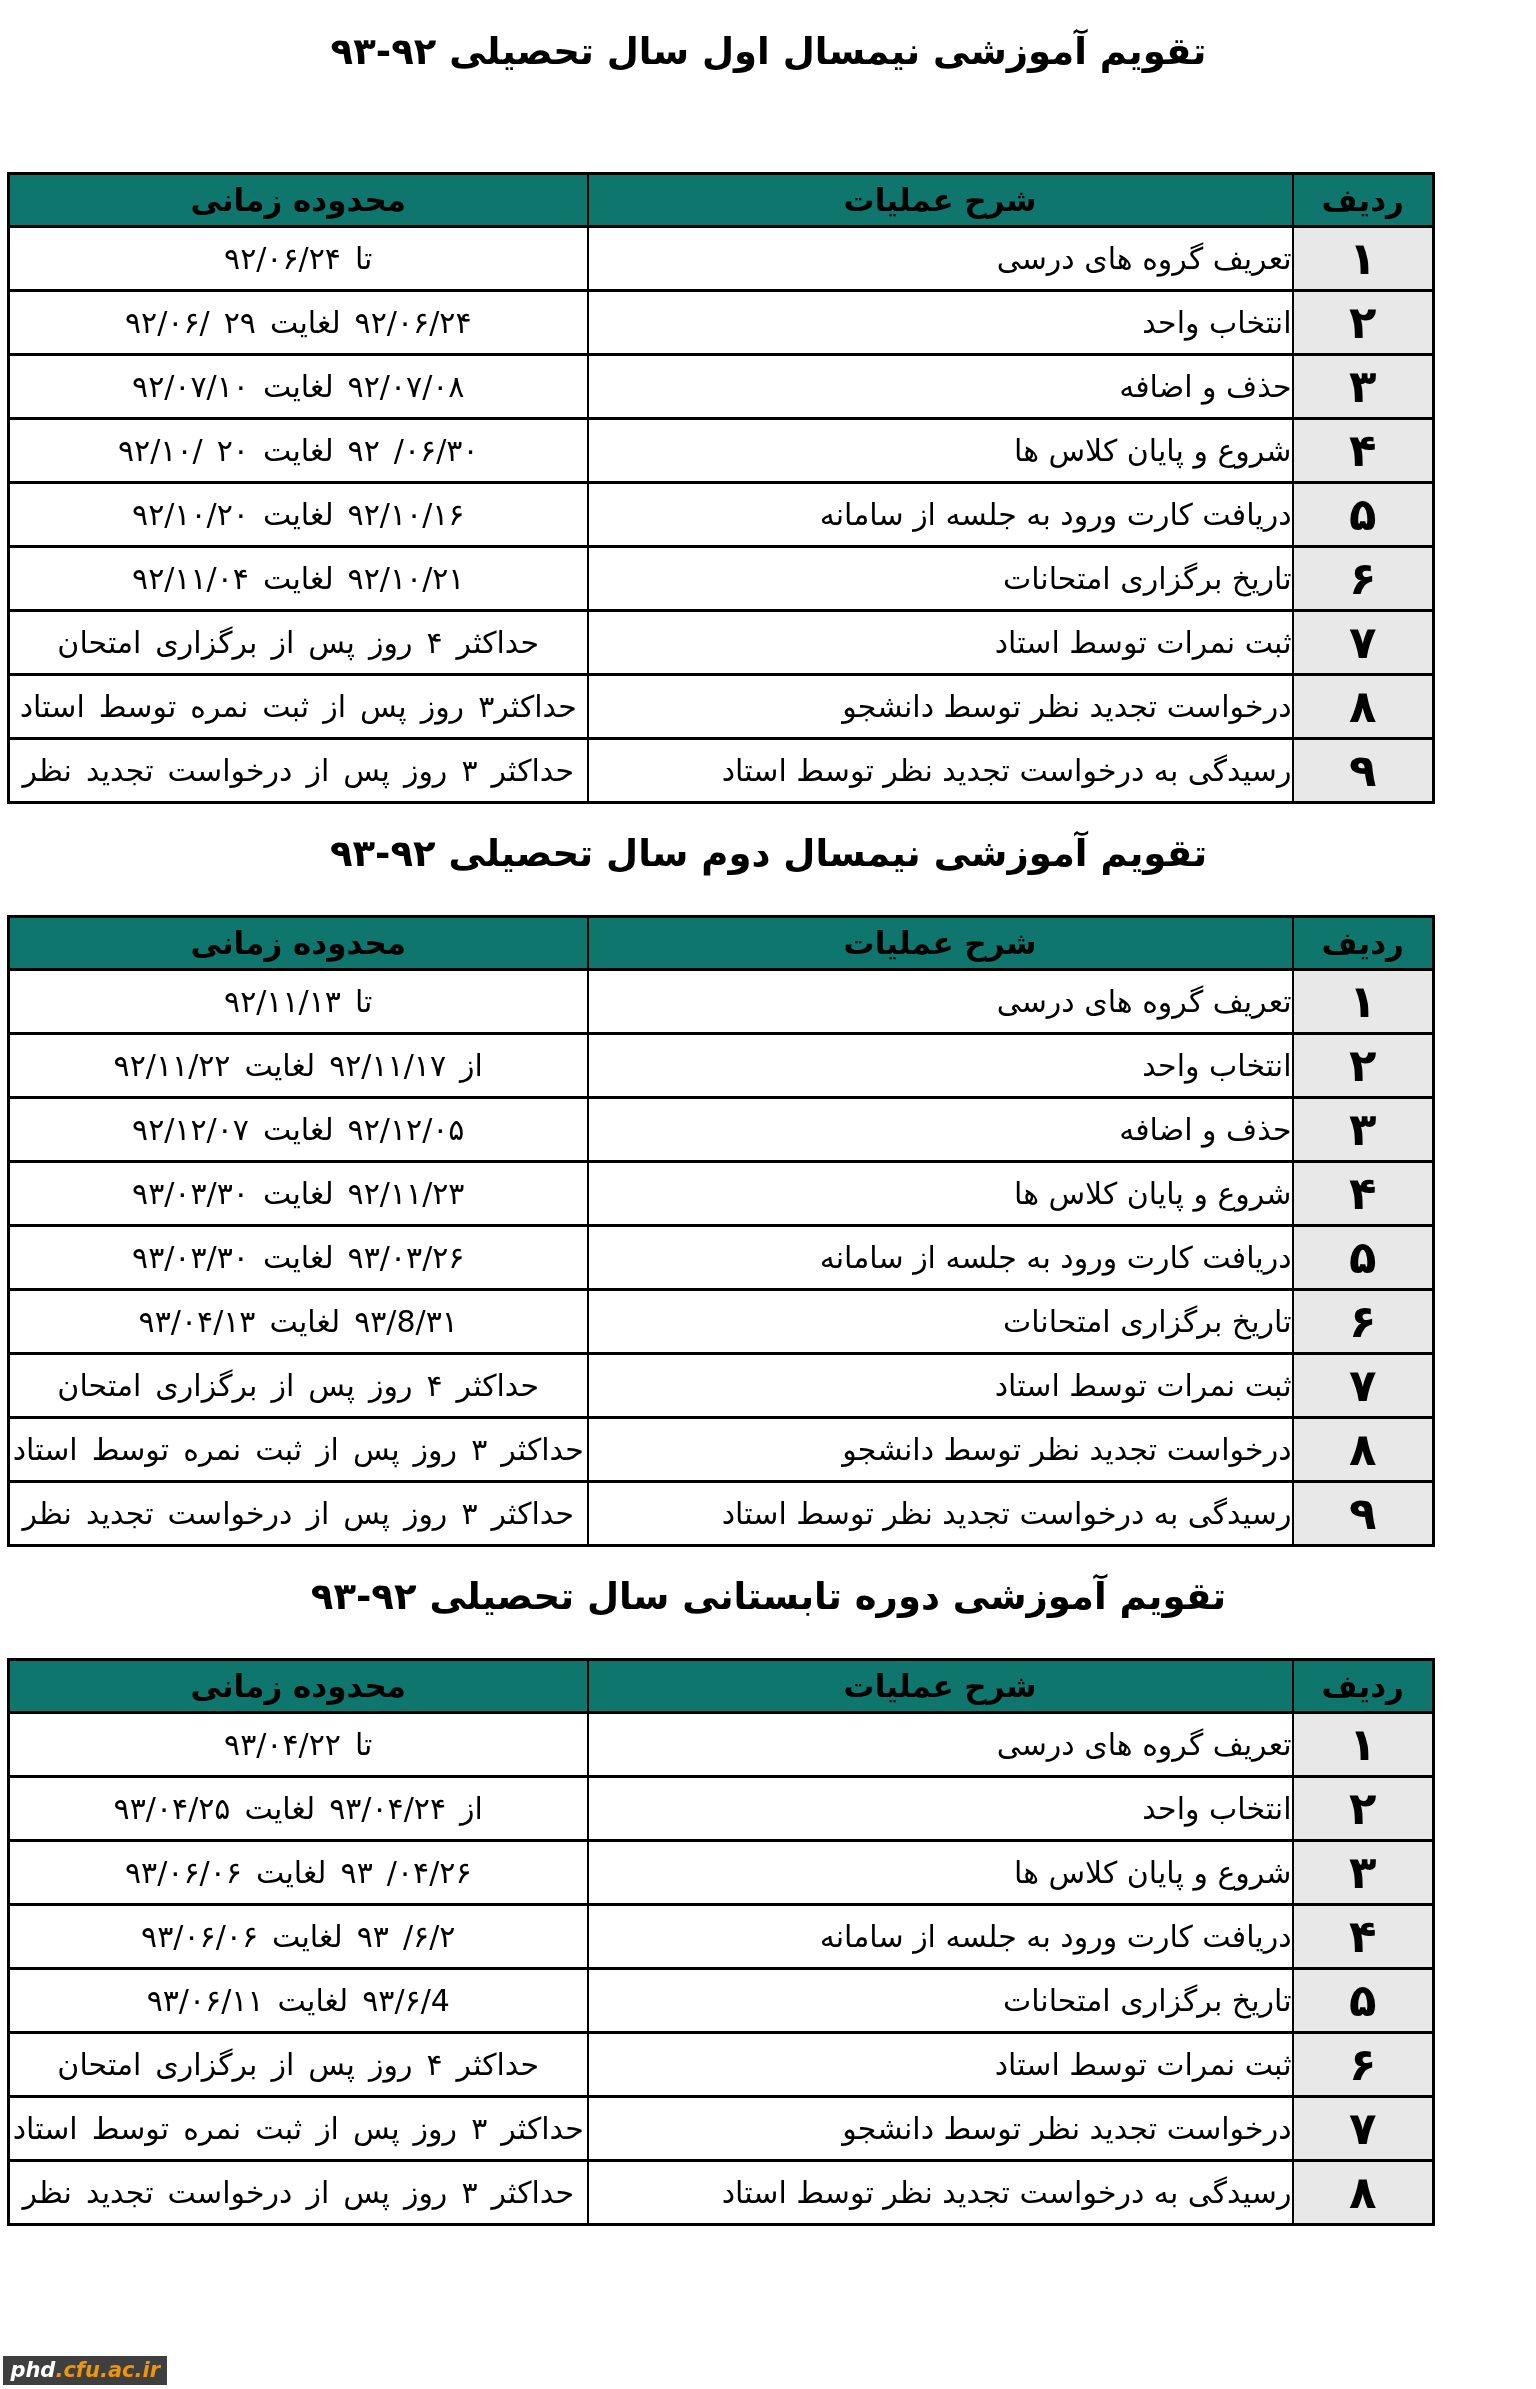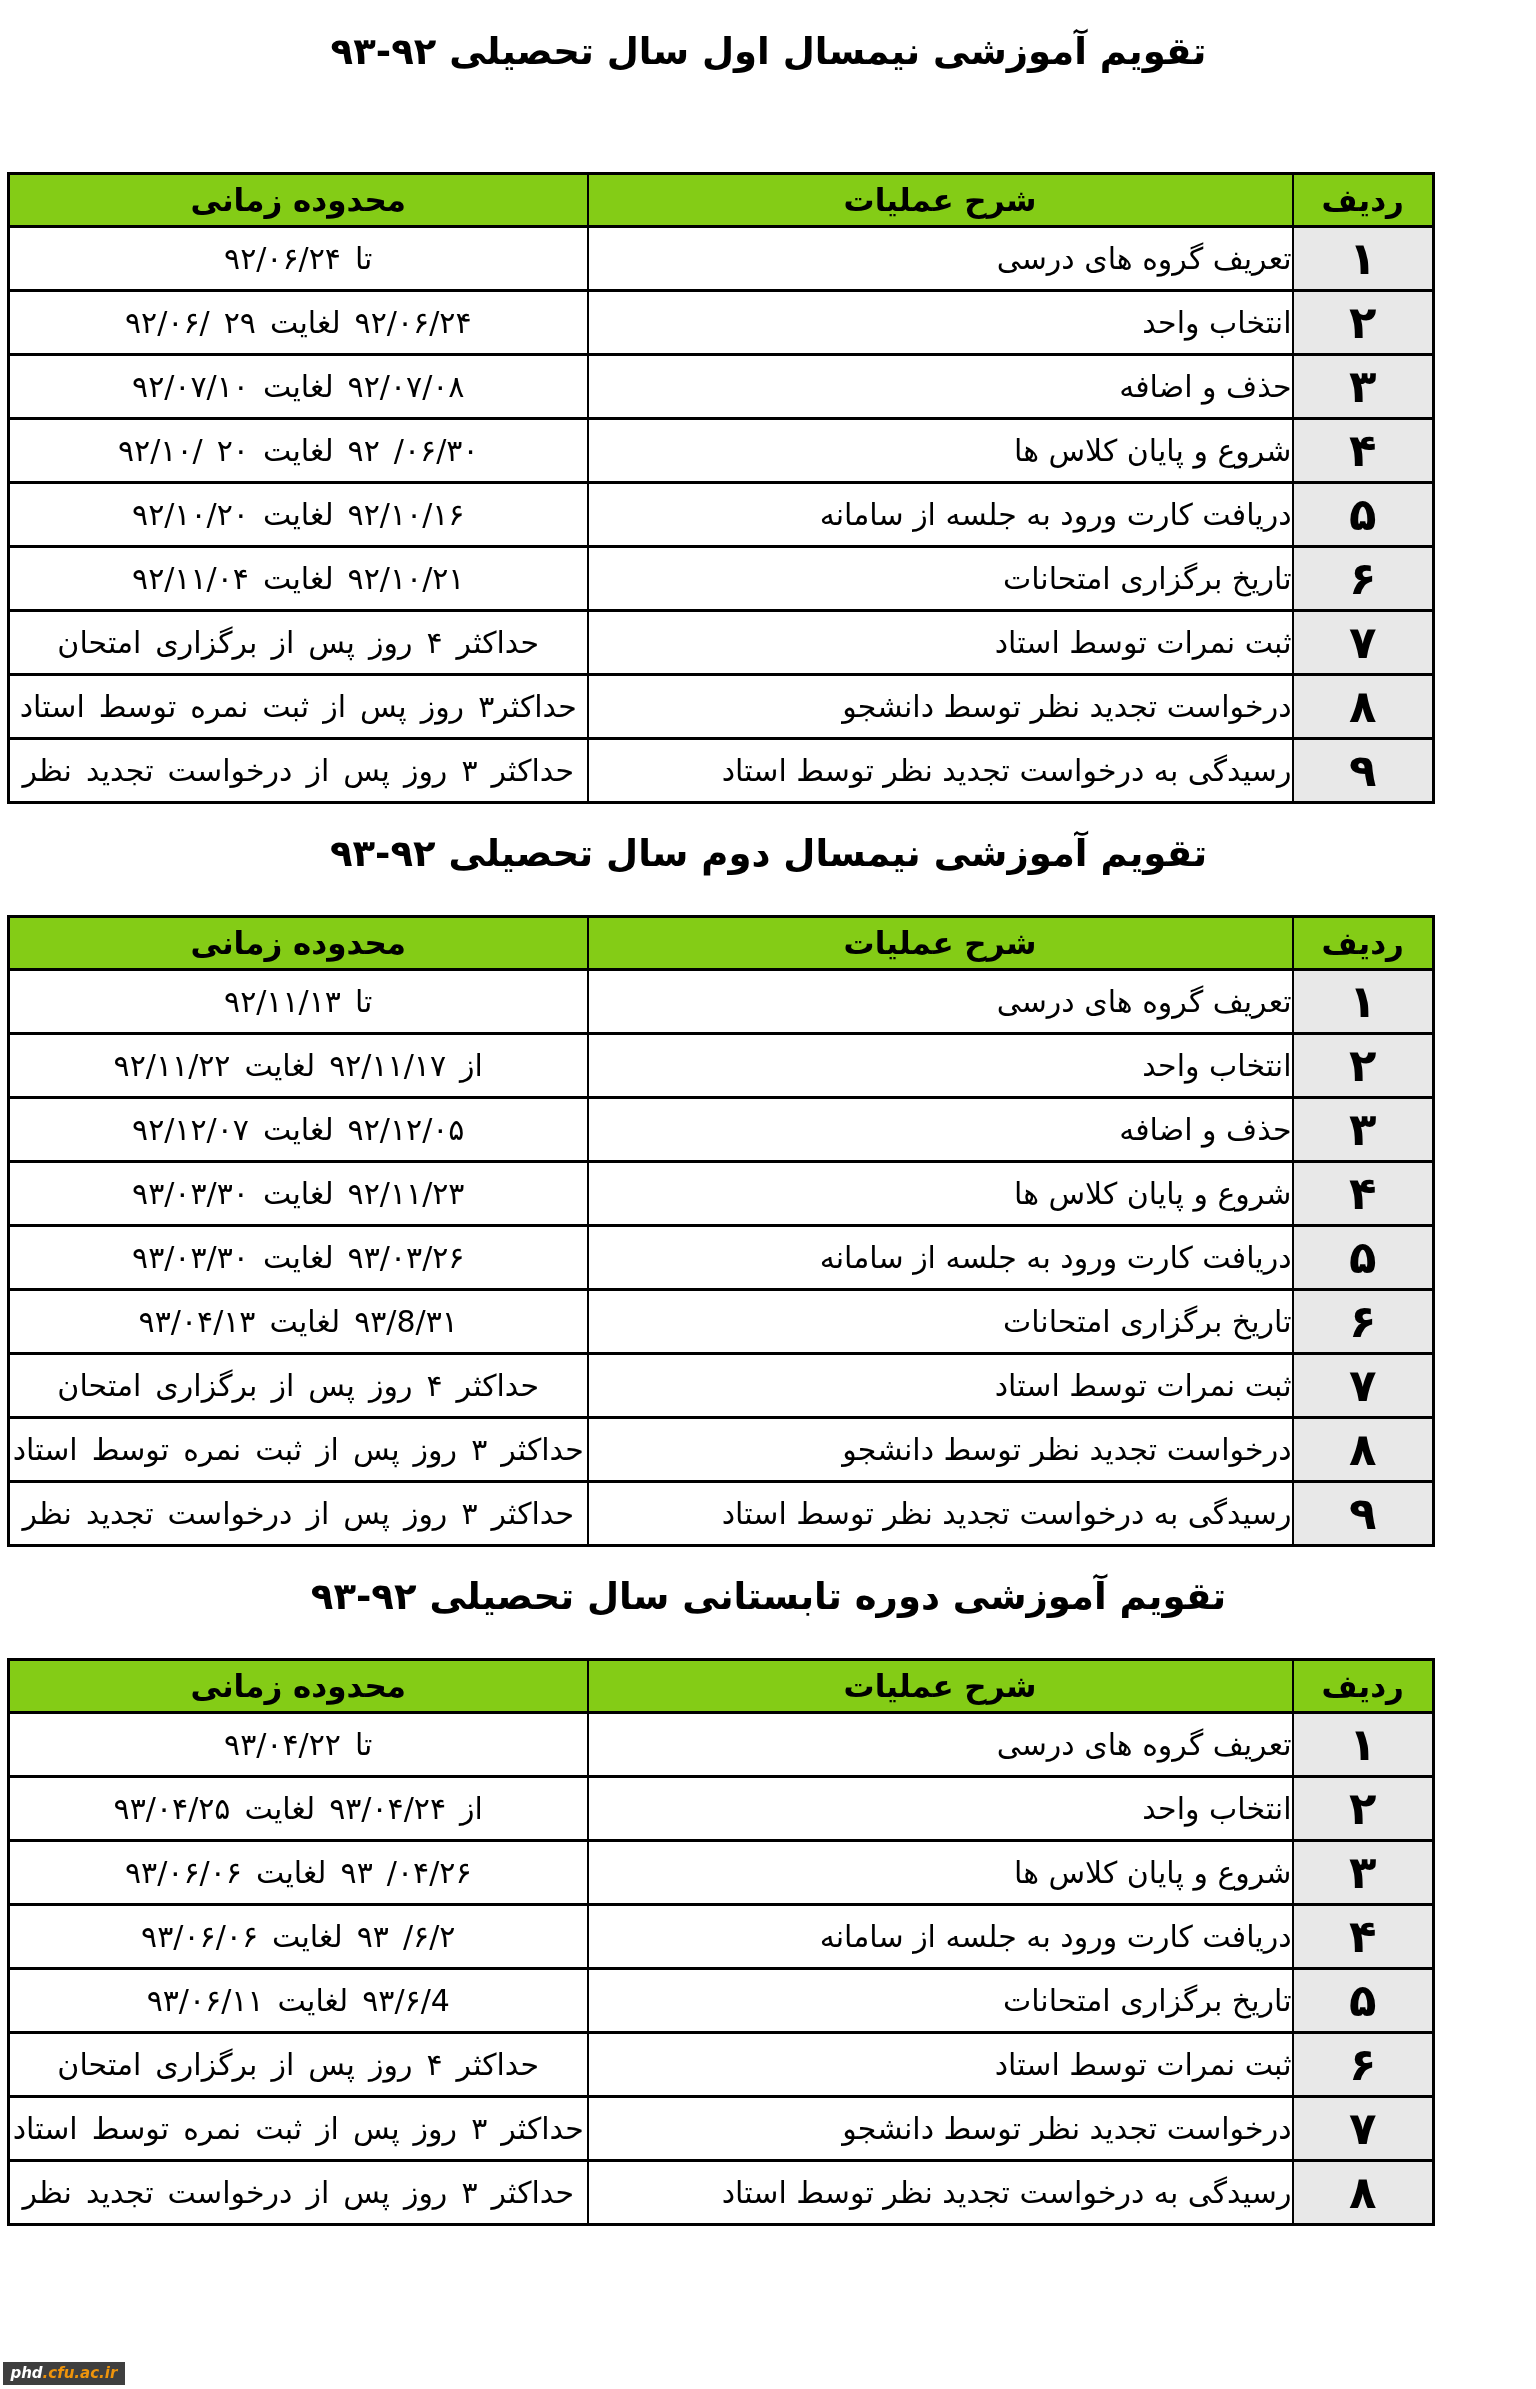--- a/index.html
+++ b/index.html
@@ -28,35 +28,35 @@
   col.c-num  { width:141px; }
   col.c-op   { width:705px; }
   col.c-time { width:579px; }
 
   th, td {
     border:2.2px solid #000;
     border-top-width:3px; border-bottom-width:3px;
     text-align:center; vertical-align:middle;
   }
   th {
-    height:53px; background:#84cc16;
+    height:53px; background:#0f766e;
     font-size:31px; font-weight:bold;
   }
   td { height:64px; }
   td.num {
     background:#e8e8e8; font-size:45px; font-weight:bold; line-height:1;
   }
   td.op   { font-size:30px;text-align:right; }
   td.time { font-size:30px; word-spacing:4.5px;margin-top:12px; }
   .tok { white-space:nowrap; }
 
   .watermark {
     position:absolute; left:3px; bottom:4.5px;
     background:#3f3f3f; padding:1.5px 7.4px 3px 7.4px;
-    font-size:15px; font-weight:bold; font-style:italic;
+    font-size:21px; font-weight:bold; font-style:italic;
     direction:ltr; letter-spacing:0;
   }
   .wm-white  { color:#ffffff; }
   .wm-orange { color:#ef940b; }
 </style>
 </head>
 <body>
 
 <div class="page">
 

